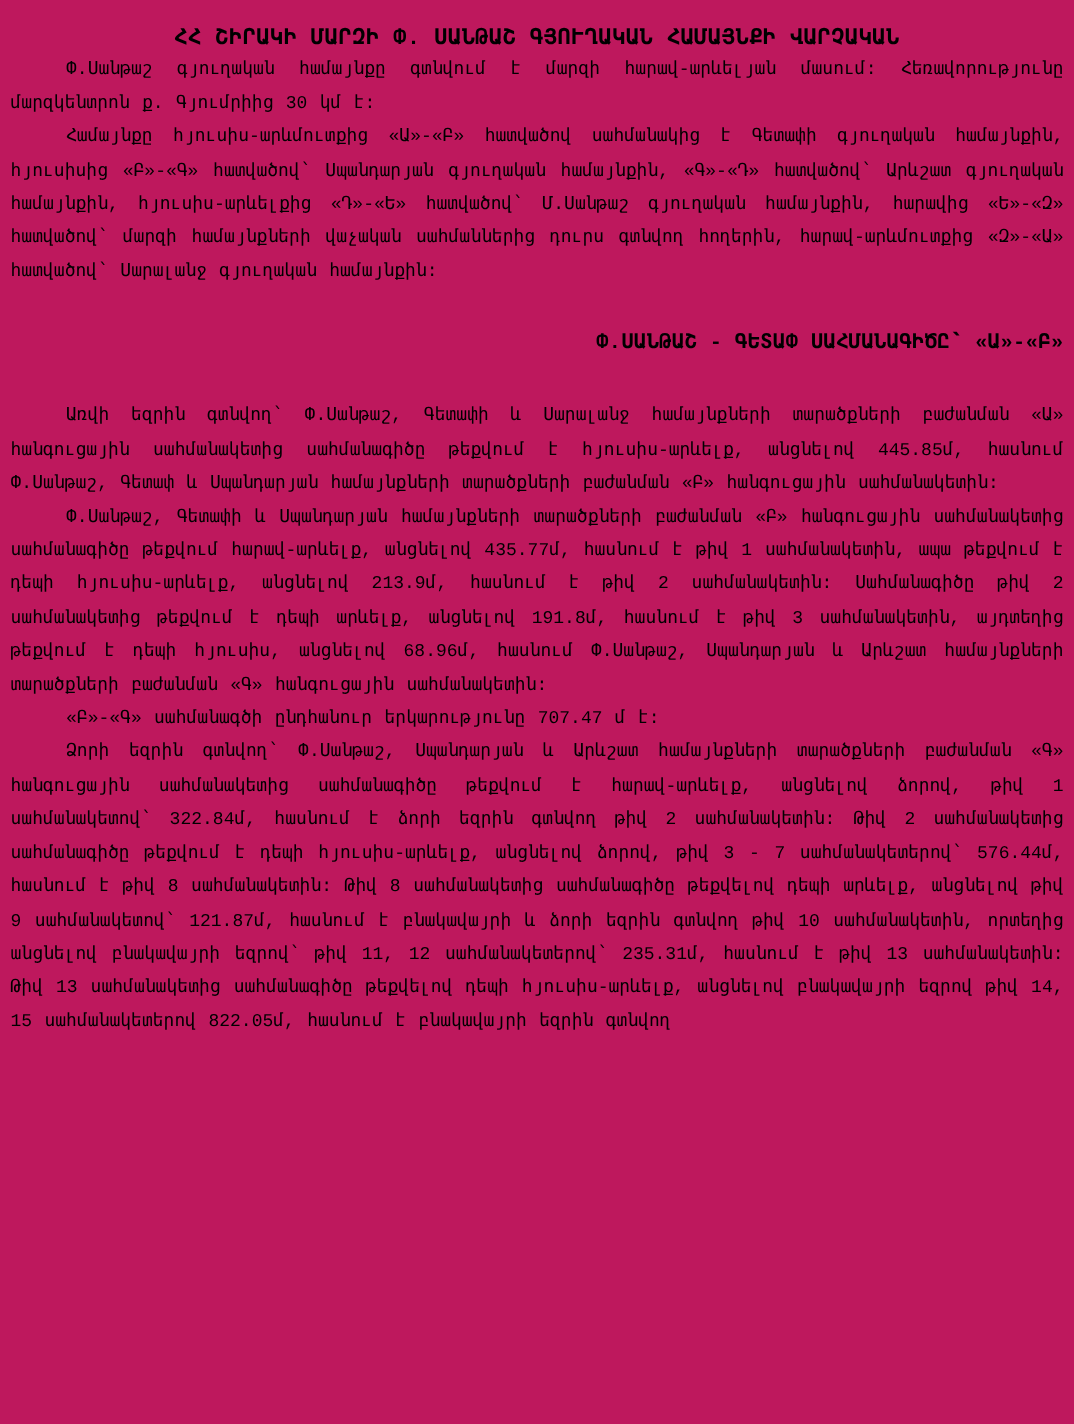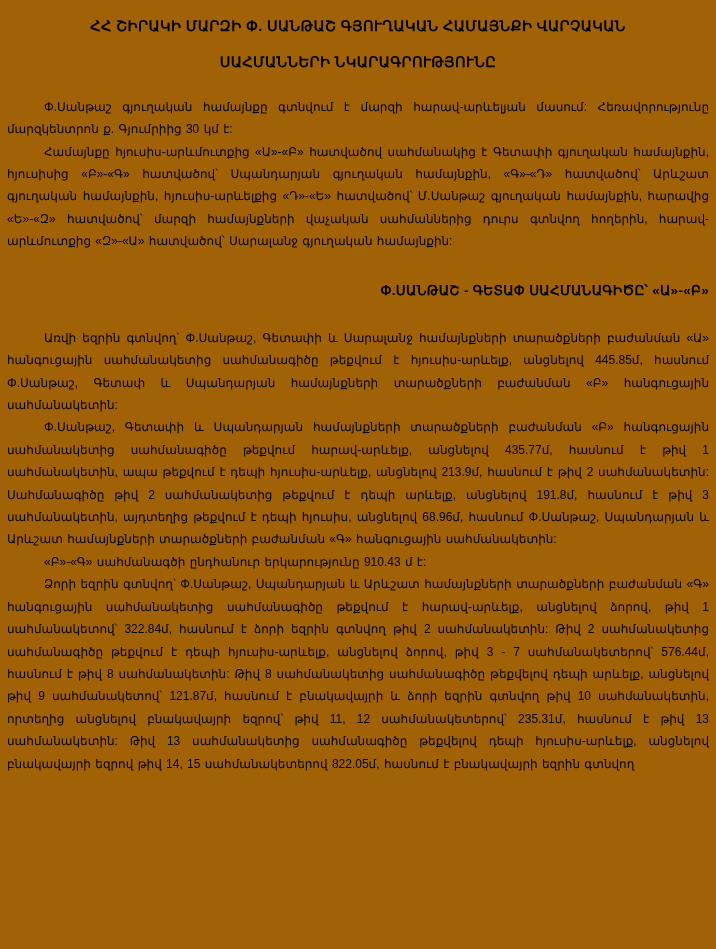--- a/index.html
+++ b/index.html
@@ -5,25 +5,25 @@
   html, body {
     margin: 0;
     padding: 0;
     background: #ffffff;
   }
   .page {
     position: relative;
     width: 716px;
     height: 949px;
     box-sizing: border-box;
-    background: #a16207;
+    background: #be185d;
     color: #000000;
     padding: 12px 7px 0 7px;
     overflow: hidden;
-    font-family: Liberation Sans, sans-serif;
+    font-family: Liberation Mono, monospace;
     -webkit-font-smoothing: none;
   }
   .doc-title {
     text-align: center;
     font-weight: bold;
     font-size: 14.5px;
     letter-spacing: 0.4px;
     line-height: 1.2;
     margin: 6px 0 0 0;
   }
@@ -48,32 +48,31 @@
     line-height: 1.2;
   }
 </style>
 </head>
 <body>
 
 <div class="page">
 
   <div class="doc-title">ՀՀ ՇԻՐԱԿԻ ՄԱՐԶԻ Փ. ՍԱՆԹԱՇ ԳՅՈՒՂԱԿԱՆ  ՀԱՄԱՅՆՔԻ ՎԱՐՉԱԿԱՆ</div>
 
-  <div class="doc-title second">ՍԱՀՄԱՆՆԵՐԻ ՆԿԱՐԱԳՐՈՒԹՅՈՒՆԸ</div>
 
   <p class="para">Փ.Սանթաշ գյուղական համայնքը գտնվում է մարզի հարավ-արևելյան մասում: Հեռավորությունը մարզկենտրոն ք. Գյումրիից 30 կմ է:</p>
 
   <p class="para">Համայնքը հյուսիս-արևմուտքից «Ա»-«Բ» հատվածով սահմանակից է Գետափի գյուղական համայնքին, հյուսիսից «Բ»-«Գ» հատվածով՝ Սպանդարյան գյուղական համայնքին, «Գ»-«Դ» հատվածով՝ Արևշատ գյուղական համայնքին, հյուսիս-արևելքից «Դ»-«Ե» հատվածով՝ Մ.Սանթաշ գյուղական համայնքին, հարավից «Ե»-«Զ» հատվածով՝ մարզի համայնքների վաչական սահմաններից դուրս գտնվող հողերին, հարավ-արևմուտքից «Զ»-«Ա» հատվածով՝ Սարալանջ գյուղական համայնքին:</p>
 
   <h2 class="heading">Փ.ՍԱՆԹԱՇ - ԳԵՏԱՓ ՍԱՀՄԱՆԱԳԻԾԸ՝ «Ա»-«Բ»</h2>
 
   <p class="para">Առվի եզրին գտնվող՝ Փ.Սանթաշ, Գետափի և Սարալանջ համայնքների տարածքների բաժանման «Ա» հանգուցային սահմանակետից սահմանագիծը թեքվում է հյուսիս-արևելք, անցնելով 445.85մ, հասնում Փ.Սանթաշ, Գետափ և Սպանդարյան համայնքների տարածքների բաժանման «Բ» հանգուցային սահմանակետին:</p>
 
 
 
   <p class="para">Փ.Սանթաշ, Գետափի և Սպանդարյան համայնքների տարածքների բաժանման «Բ» հանգուցային սահմանակետից սահմանագիծը թեքվում հարավ-արևելք, անցնելով 435.77մ, հասնում է թիվ 1 սահմանակետին, ապա թեքվում է դեպի հյուսիս-արևելք, անցնելով 213.9մ, հասնում է թիվ 2 սահմանակետին: Սահմանագիծը թիվ 2 սահմանակետից թեքվում է դեպի արևելք, անցնելով 191.8մ, հասնում է թիվ 3 սահմանակետին, այդտեղից թեքվում է դեպի հյուսիս, անցնելով 68.96մ, հասնում Փ.Սանթաշ, Սպանդարյան և Արևշատ համայնքների տարածքների բաժանման «Գ» հանգուցային սահմանակետին:</p>
 
-  <p class="para">«Բ»-«Գ» սահմանագծի ընդհանուր երկարությունը 910.43 մ է:</p>
+  <p class="para">«Բ»-«Գ» սահմանագծի ընդհանուր երկարությունը 707.47 մ է:</p>
 
 
   <p class="para">Ձորի եզրին գտնվող՝ Փ.Սանթաշ, Սպանդարյան և Արևշատ համայնքների տարածքների բաժանման «Գ» հանգուցային սահմանակետից սահմանագիծը թեքվում է հարավ-արևելք, անցնելով ձորով,  թիվ 1 սահմանակետով՝ 322.84մ, հասնում է ձորի եզրին գտնվող թիվ 2 սահմանակետին: Թիվ 2 սահմանակետից սահմանագիծը թեքվում է դեպի հյուսիս-արևելք, անցնելով ձորով, թիվ 3 - 7 սահմանակետերով՝ 576.44մ, հասնում է թիվ 8 սահմանակետին: Թիվ 8 սահմանակետից սահմանագիծը թեքվելով դեպի արևելք, անցնելով թիվ 9 սահմանակետով՝ 121.87մ, հասնում է բնակավայրի և ձորի եզրին գտնվող թիվ 10 սահմանակետին, որտեղից անցնելով բնակավայրի եզրով՝ թիվ 11, 12 սահմանակետերով՝ 235.31մ, հասնում է թիվ 13 սահմանակետին: Թիվ 13 սահմանակետից սահմանագիծը թեքվելով դեպի հյուսիս-արևելք, անցնելով բնակավայրի եզրով թիվ 14, 15 սահմանակետերով 822.05մ, հասնում է բնակավայրի եզրին գտնվող</p>
 
 </div>
 
 </body></html>

